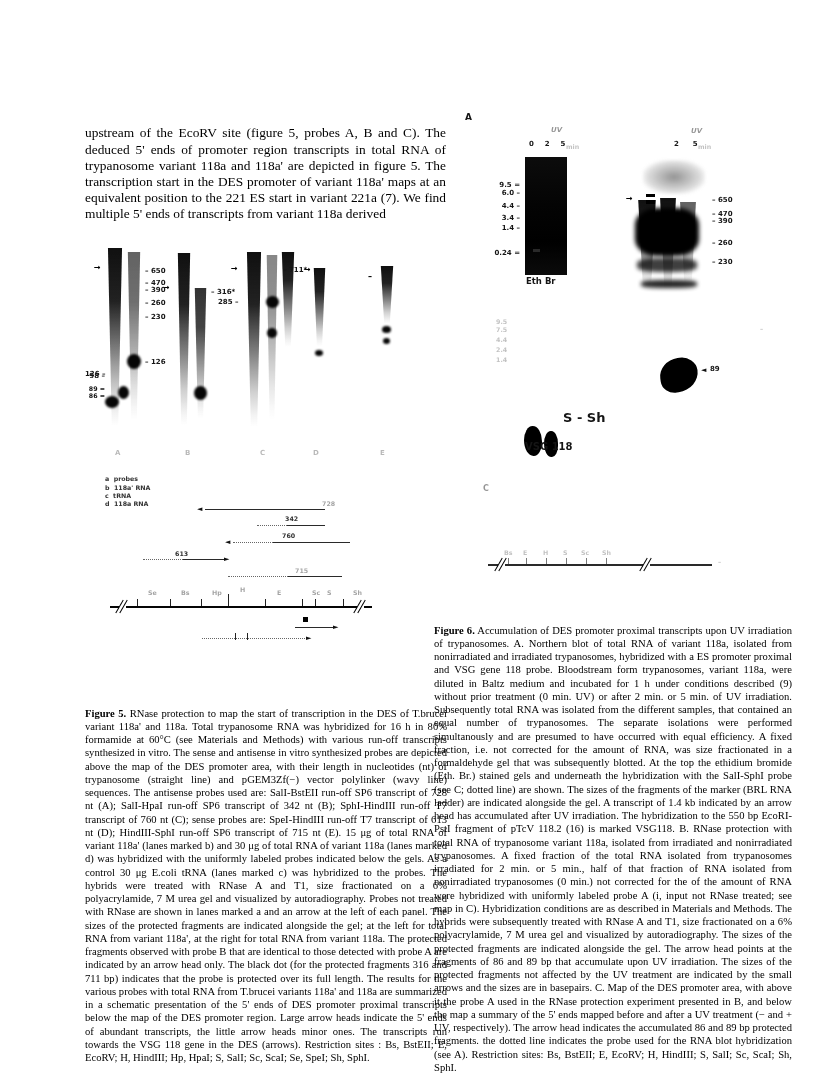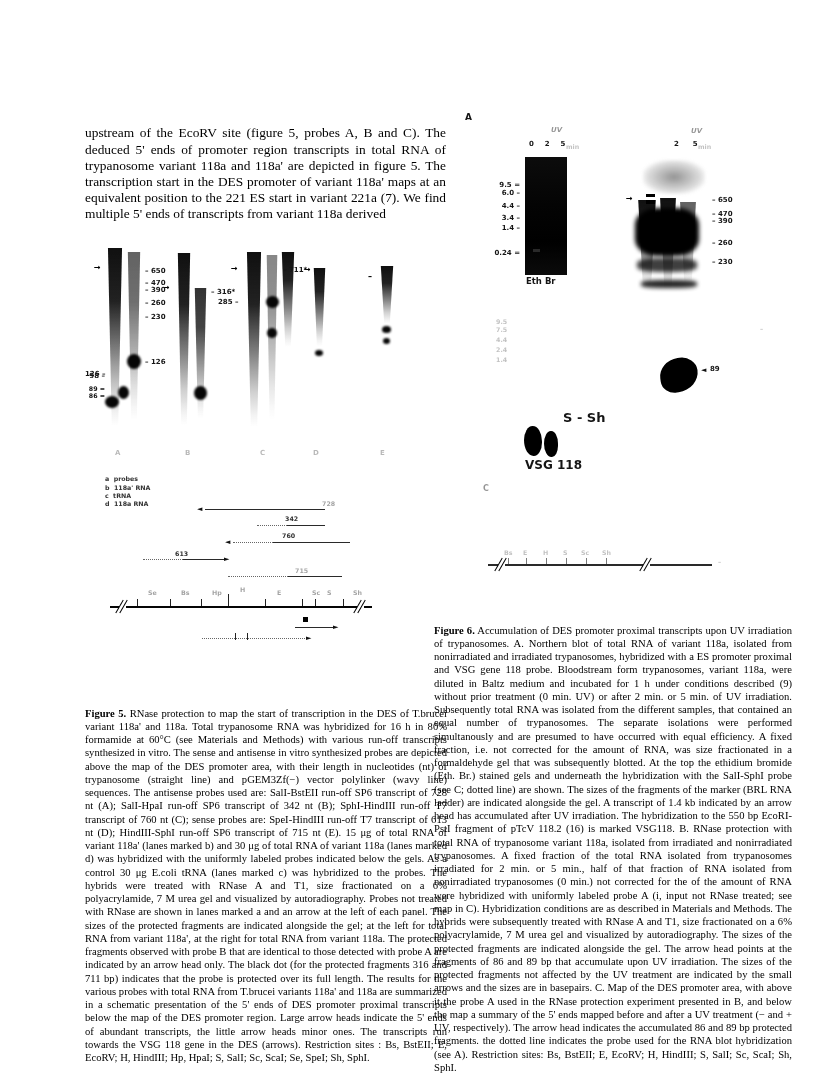--- a/index.html
+++ b/index.html
@@ -194,21 +194,21 @@
     <span class="glab-sm vfaint" style="left:36px;top:208px;">9.5</span>
     <span class="glab-sm vfaint" style="left:36px;top:216px;">7.5</span>
     <span class="glab-sm vfaint" style="left:36px;top:226px;">4.4</span>
     <span class="glab-sm vfaint" style="left:36px;top:236px;">2.4</span>
     <span class="glab-sm vfaint" style="left:36px;top:246px;">1.4</span>
     <span class="glab-sm vfaint" style="left:300px;top:215px;">–</span>
 
     <span class="glab" style="left:66px;top:300px;font-size:13px;margin-left:37px;">S - Sh</span>
     <div class="blob" style="left:64px;top:316px;width:18px;height:30px;border-radius:48% 52% 46% 54%;"></div>
     <div class="blob" style="left:84px;top:321px;width:14px;height:26px;border-radius:50% 50% 45% 55%;"></div>
-    <span class="glab" style="left:65px;top:348px;font-size:12px;">VSG 118</span>
+    <span class="glab" style="left:65px;top:331px;font-size:10px;">VSG 118</span>
 
     <div class="blob" style="left:200px;top:248px;width:38px;height:34px;border-radius:55% 45% 60% 40%;transform:rotate(-8deg);"></div>
     <span class="tri" style="left:241px;top:256px;">◄</span>
     <span class="glab" style="left:250px;top:255px;">89</span>
 
     <span class="glab faint" style="left:8px;top:374px;font-size:8px;">C</span>
     <div class="mapline" style="left:28px;top:454px;width:224px;height:1.5px;opacity:.85;"></div>
     <div class="dslash" style="left:38px;top:449px;"></div>
     <div class="dslash" style="left:183px;top:449px;"></div>
     <div class="tickv" style="left:48px;top:448px;height:6px;opacity:.6;"></div>

